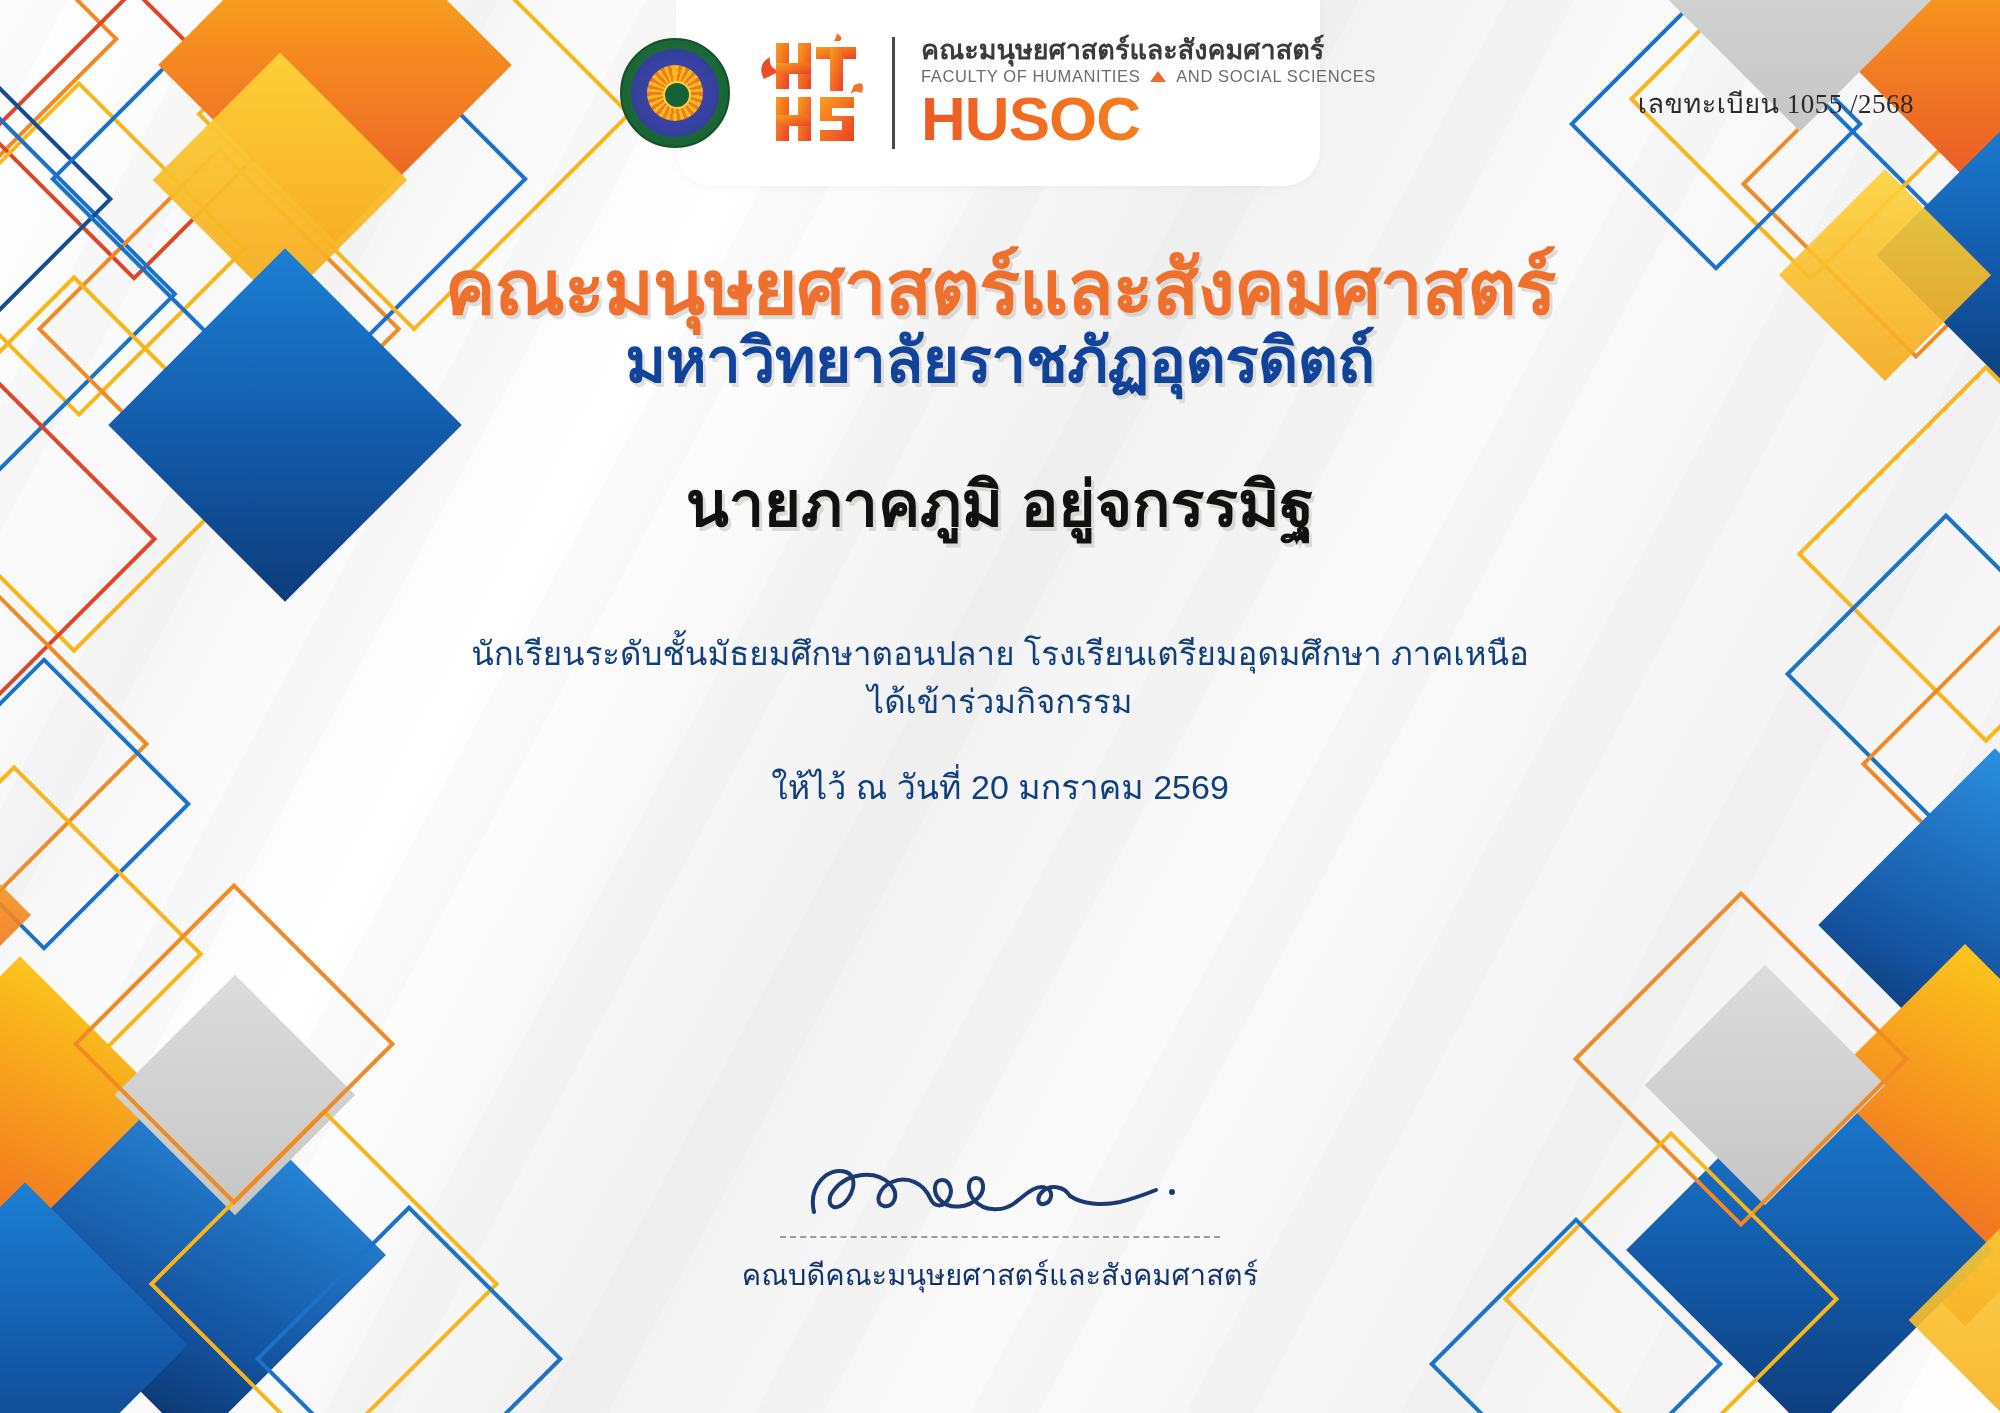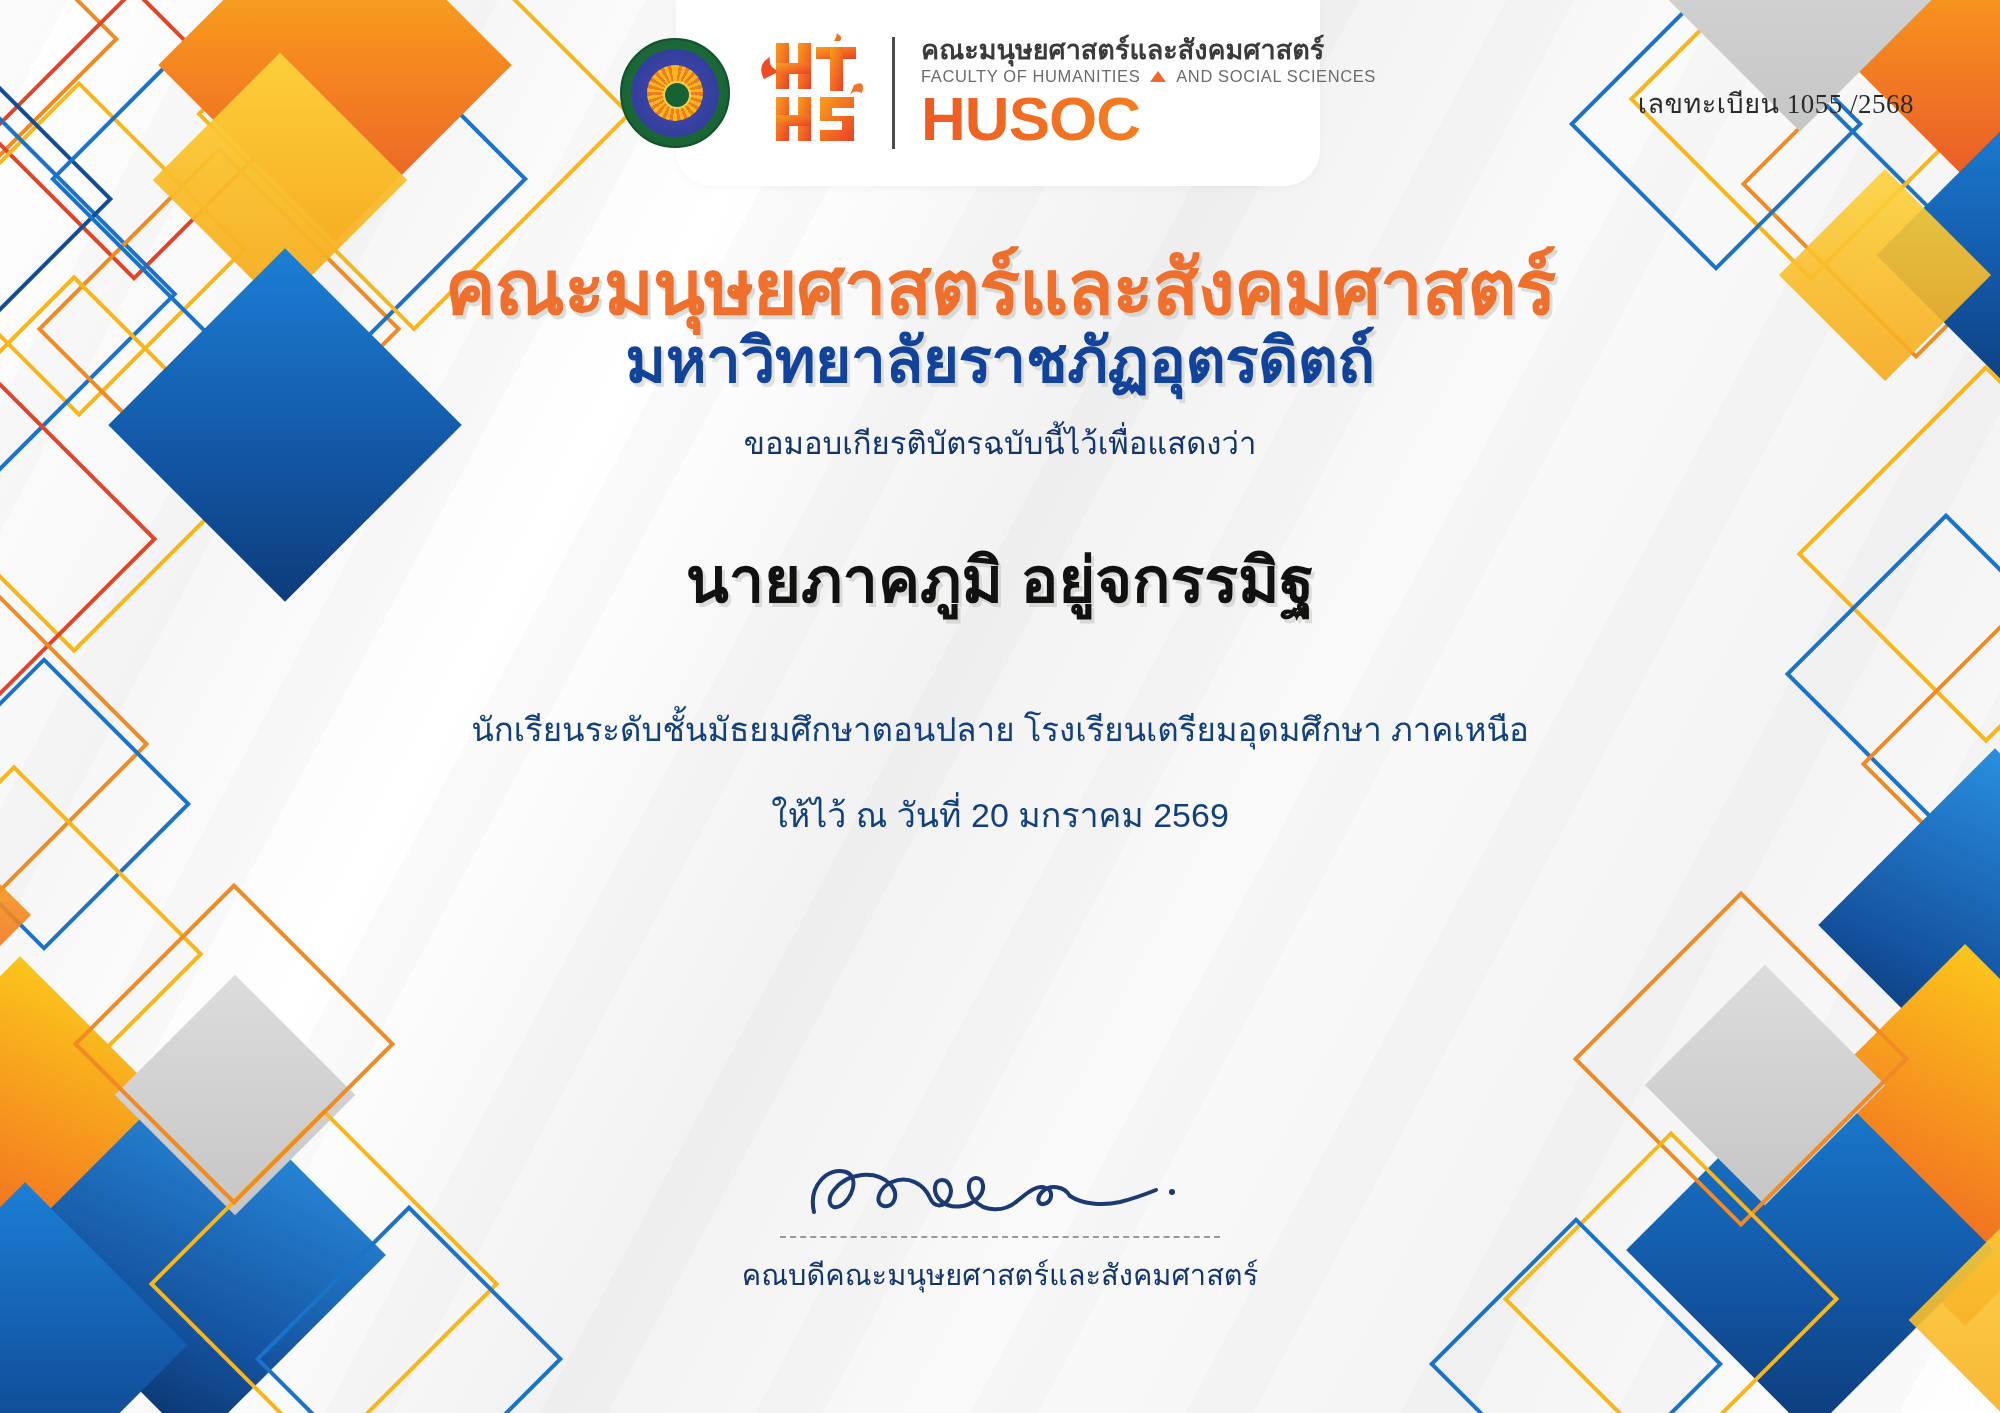--- a/index.html
+++ b/index.html
@@ -197,25 +197,25 @@
       </div>
       <div class="husoc-word">HUSOC</div>
     </div>
   </div>
 
   <div class="reg-no">เลขทะเบียน  1055 /2568</div>
 
   <div class="body-wrap">
     <div class="t1">คณะมนุษยศาสตร์และสังคมศาสตร์</div>
     <div class="t2">มหาวิทยาลัยราชภัฏอุตรดิตถ์</div>
-    <div class="t3">ขอมอบเกียรติบัตรฉบับนี้ไว้เพื่อแสดงว่า</div>
 
     <div class="name">นายภาคภูมิ อยู่จกรรมิฐ</div>
 
     <div class="b1">นักเรียนระดับชั้นมัธยมศึกษาตอนปลาย โรงเรียนเตรียมอุดมศึกษา ภาคเหนือ</div>
+    <div class="b2">ได้เข้าร่วมกิจกรรม</div>
 
 
     <div class="date">ให้ไว้ ณ วันที่ 20 มกราคม 2569</div>
   </div>
 
   <div class="sign">
     <svg class="sig-svg" width="420" height="80" viewBox="0 0 420 80" aria-hidden="true">
       <g fill="none" stroke="#1b3a73" stroke-width="4" stroke-linecap="round" stroke-linejoin="round">
         <path d="M24 62 C18 36, 38 16, 56 22 C70 27, 62 50, 50 56 C40 61, 36 50, 44 40 C58 22, 86 20, 100 34 C110 44, 104 58, 94 56 C84 54, 88 38, 102 32 C118 25, 134 34, 140 48 C144 57, 152 58, 158 50 C164 42, 160 30, 152 30 C144 30, 142 42, 150 50 C160 60, 178 58, 188 48 C196 40, 194 28, 186 28 C178 28, 176 40, 184 50 C194 62, 214 62, 226 52"></path>
         <path d="M226 52 C236 44, 246 34, 256 38 C264 41, 262 52, 254 54 C248 55, 246 48, 252 42 C260 34, 274 36, 280 46"></path>

